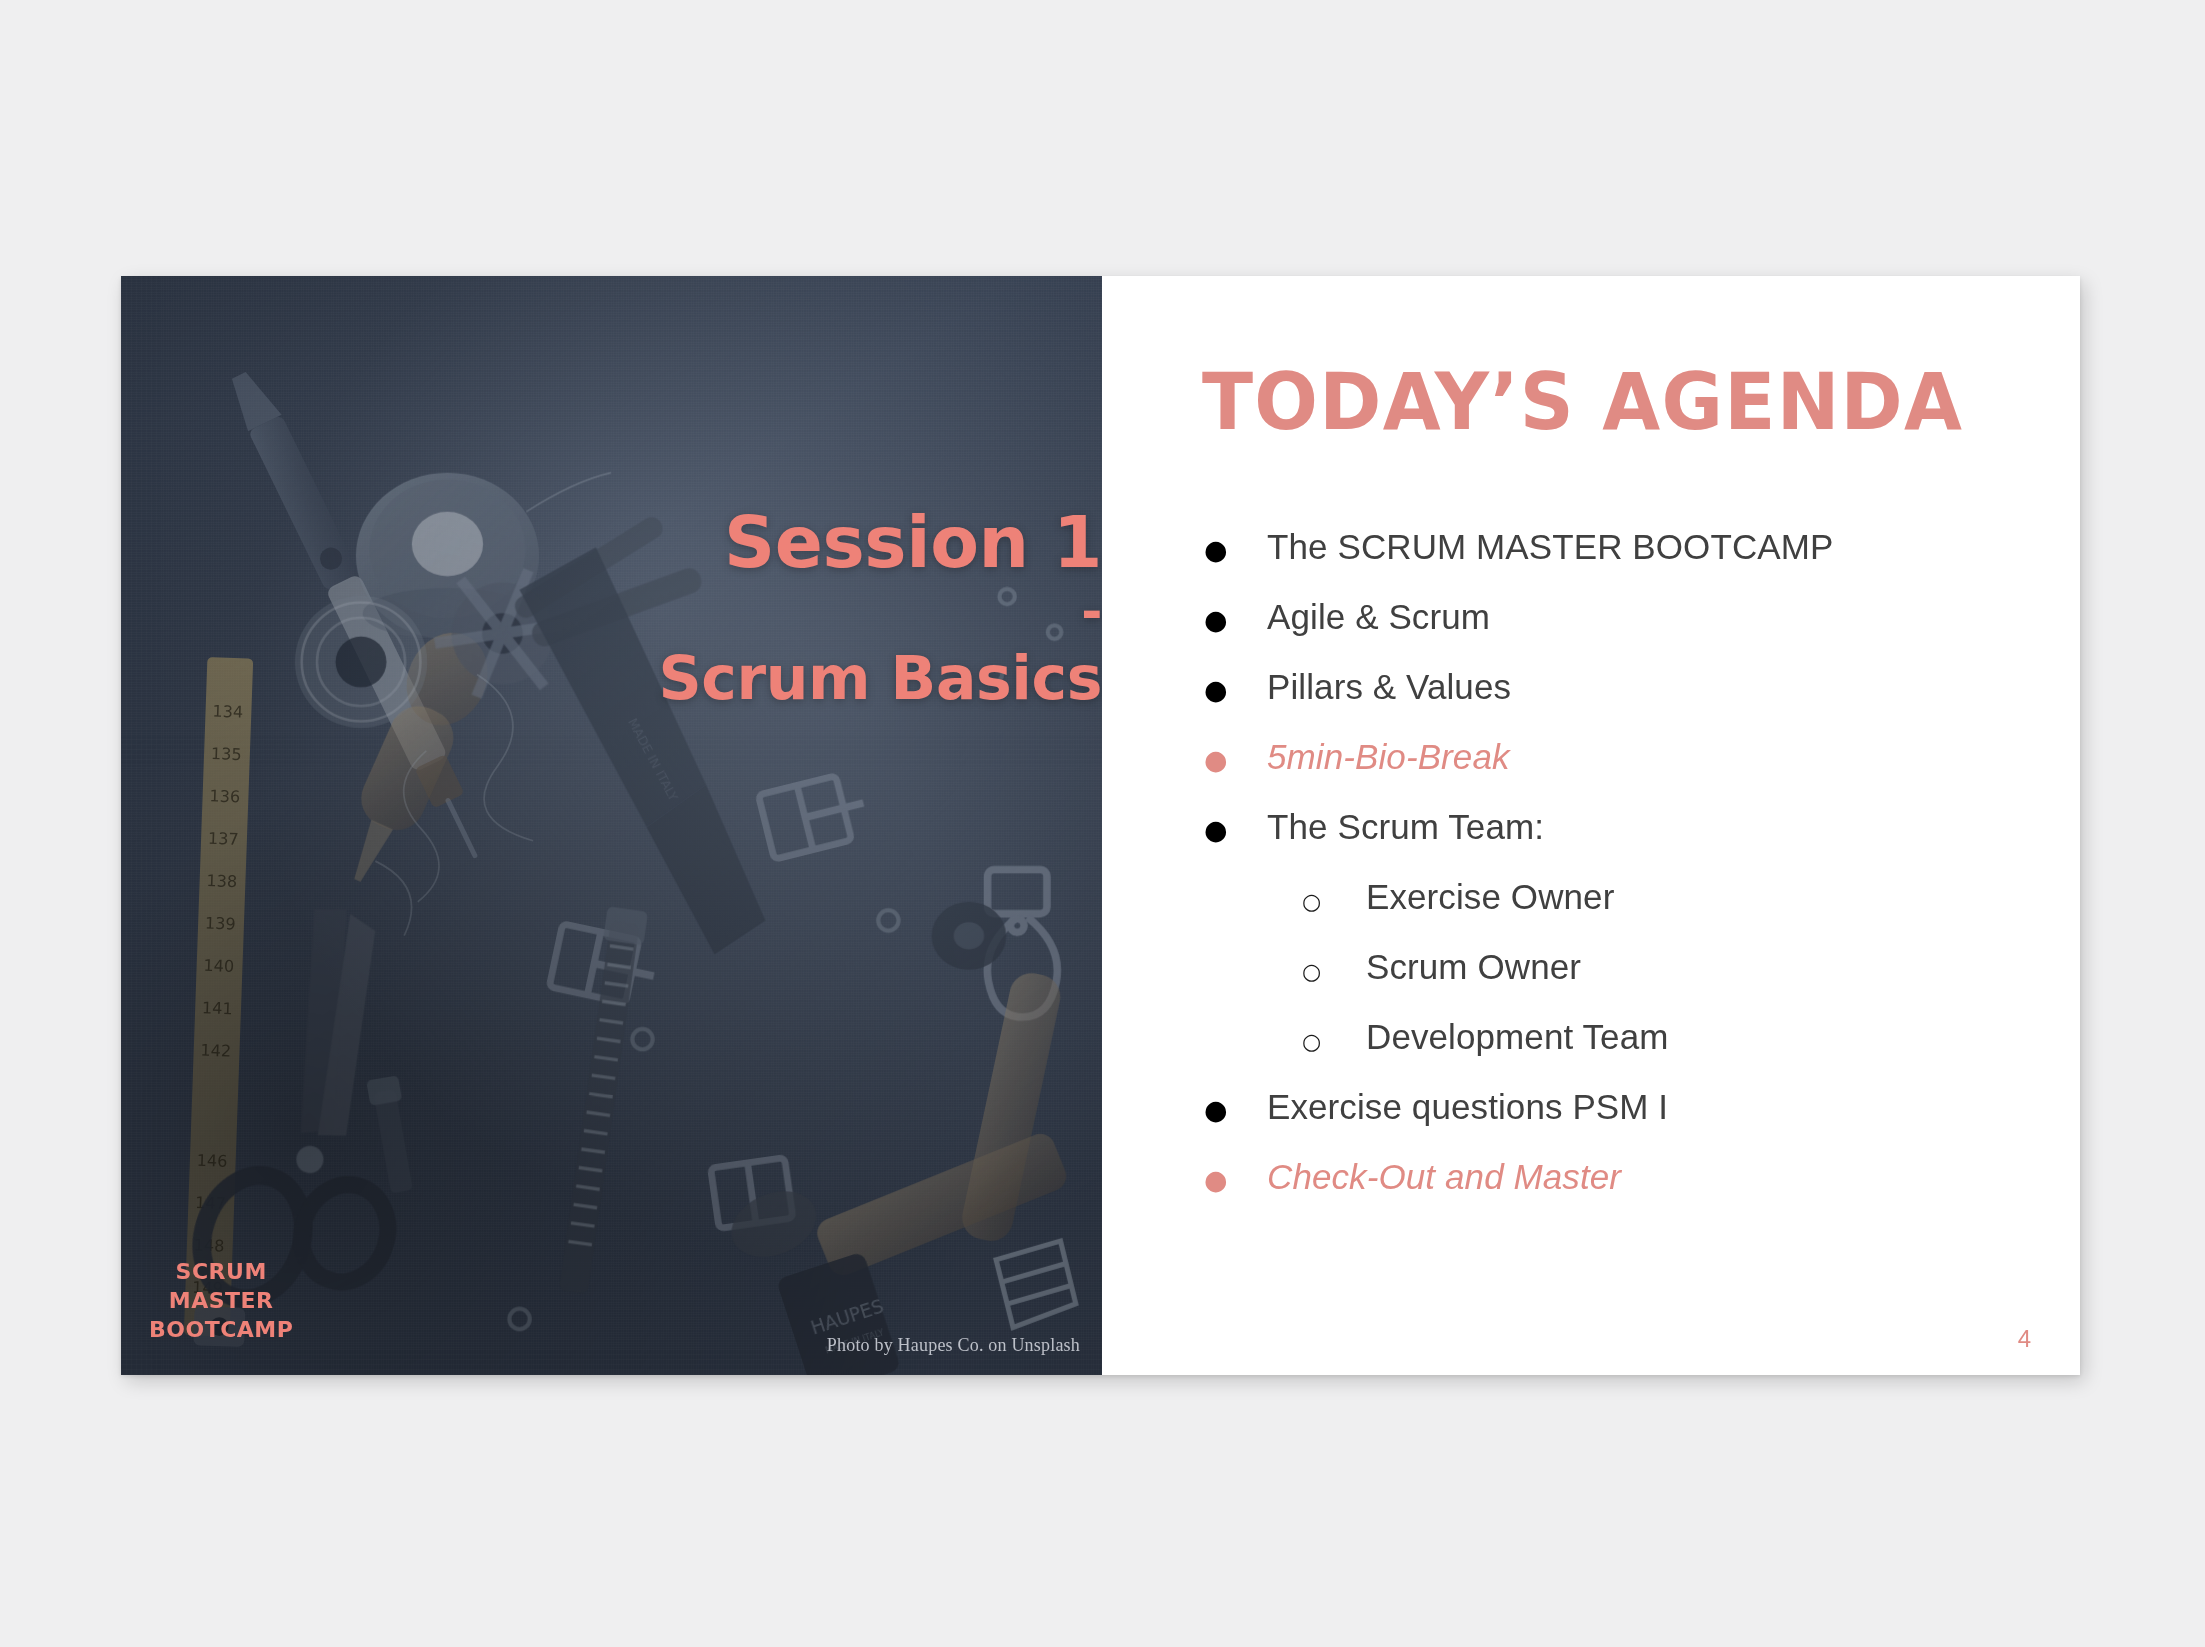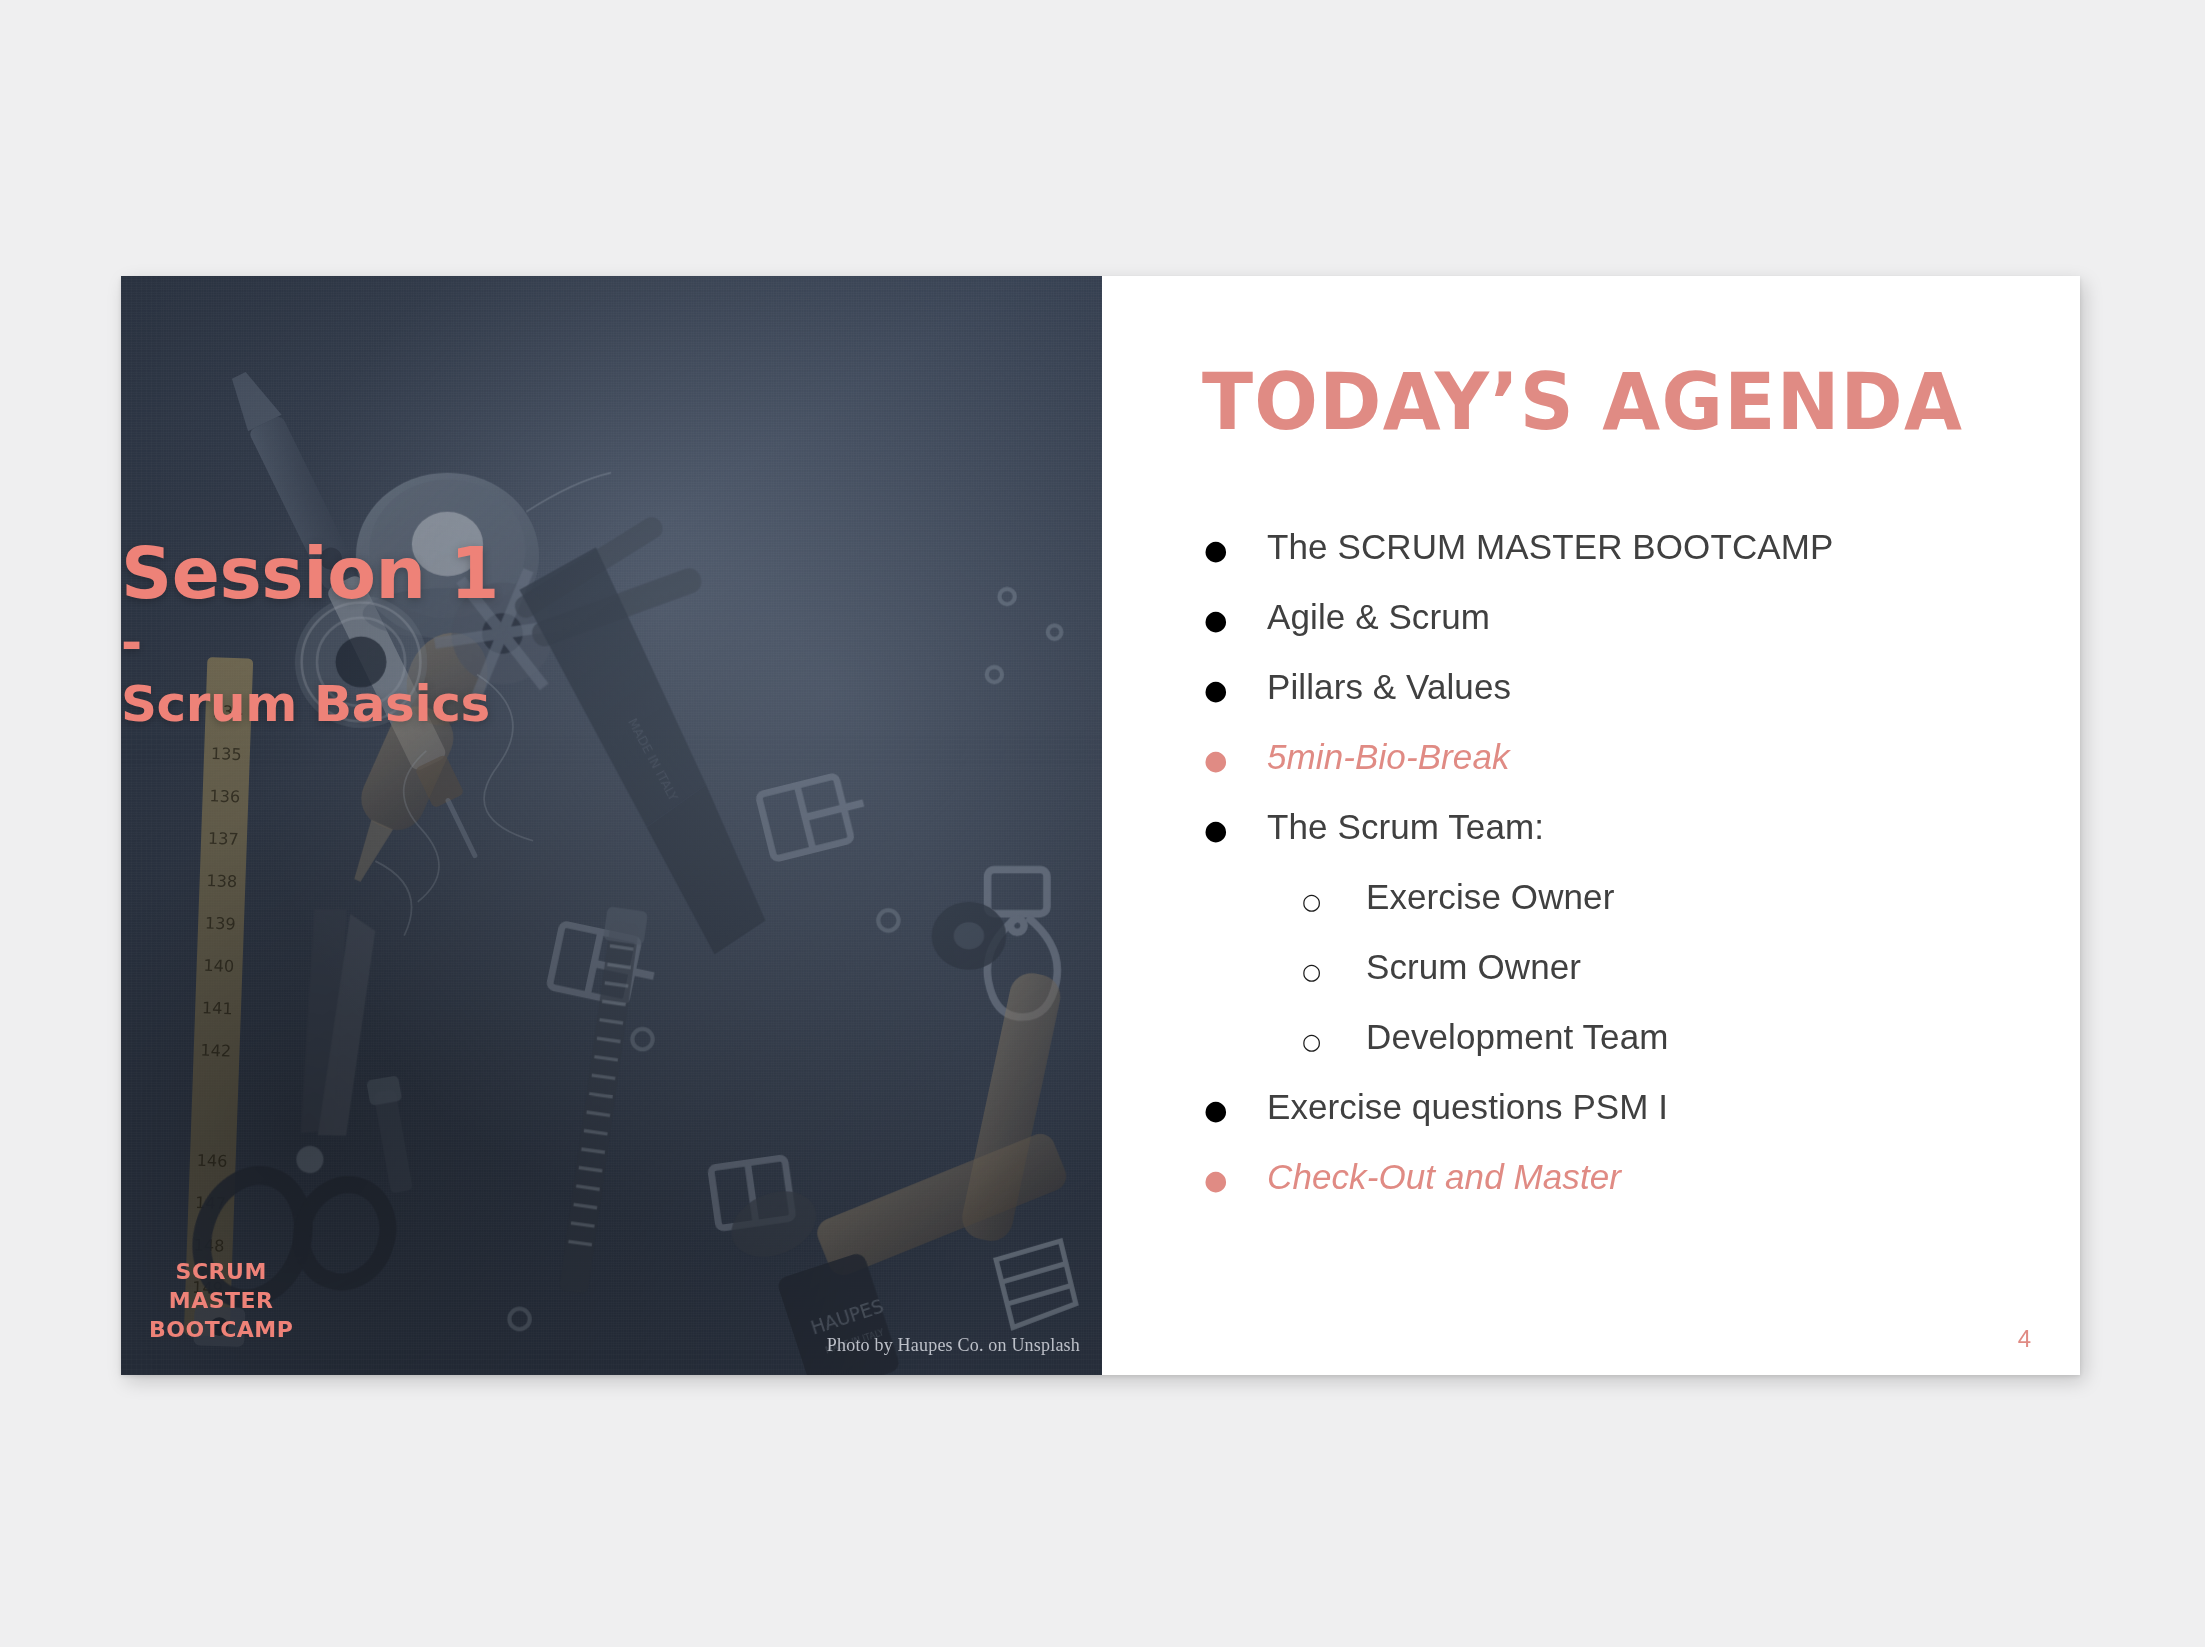--- a/index.html
+++ b/index.html
@@ -61,39 +61,38 @@
   }
   .photo-objects { position: absolute; inset: 0; }
   .photo-objects svg { width: 100%; height: 100%; display: block; }
 
   
   .session-title {
     position: absolute;
     left: 0;
     right: 0;
     top: 231px;
-    text-align: left;
+    text-align: right;
     color: #ee8278;
     font-family: "DejaVu Sans", sans-serif;
     font-weight: bold;
     font-size: 71px;
     line-height: 1.0;
     letter-spacing: -0.4px;
     z-index: 5;
     text-shadow: 0 1.7px 8.5px rgba(0,0,0,0.25);
-    margin-top: 31px;
   }
   .session-title .dash {
     display: block;
     font-size: 51px;
     line-height: 1.35;
   }
   .session-title .line2 {
     display: block;
-    font-size: 50px;
+    font-size: 60px;
     line-height: 1.05;
   }
 
   .logo-block {
     position: absolute;
     left: 28px;
     bottom: 30.5px;
     color: #ee8278;
     font-family: "DejaVu Sans", sans-serif;
     font-weight: bold;

